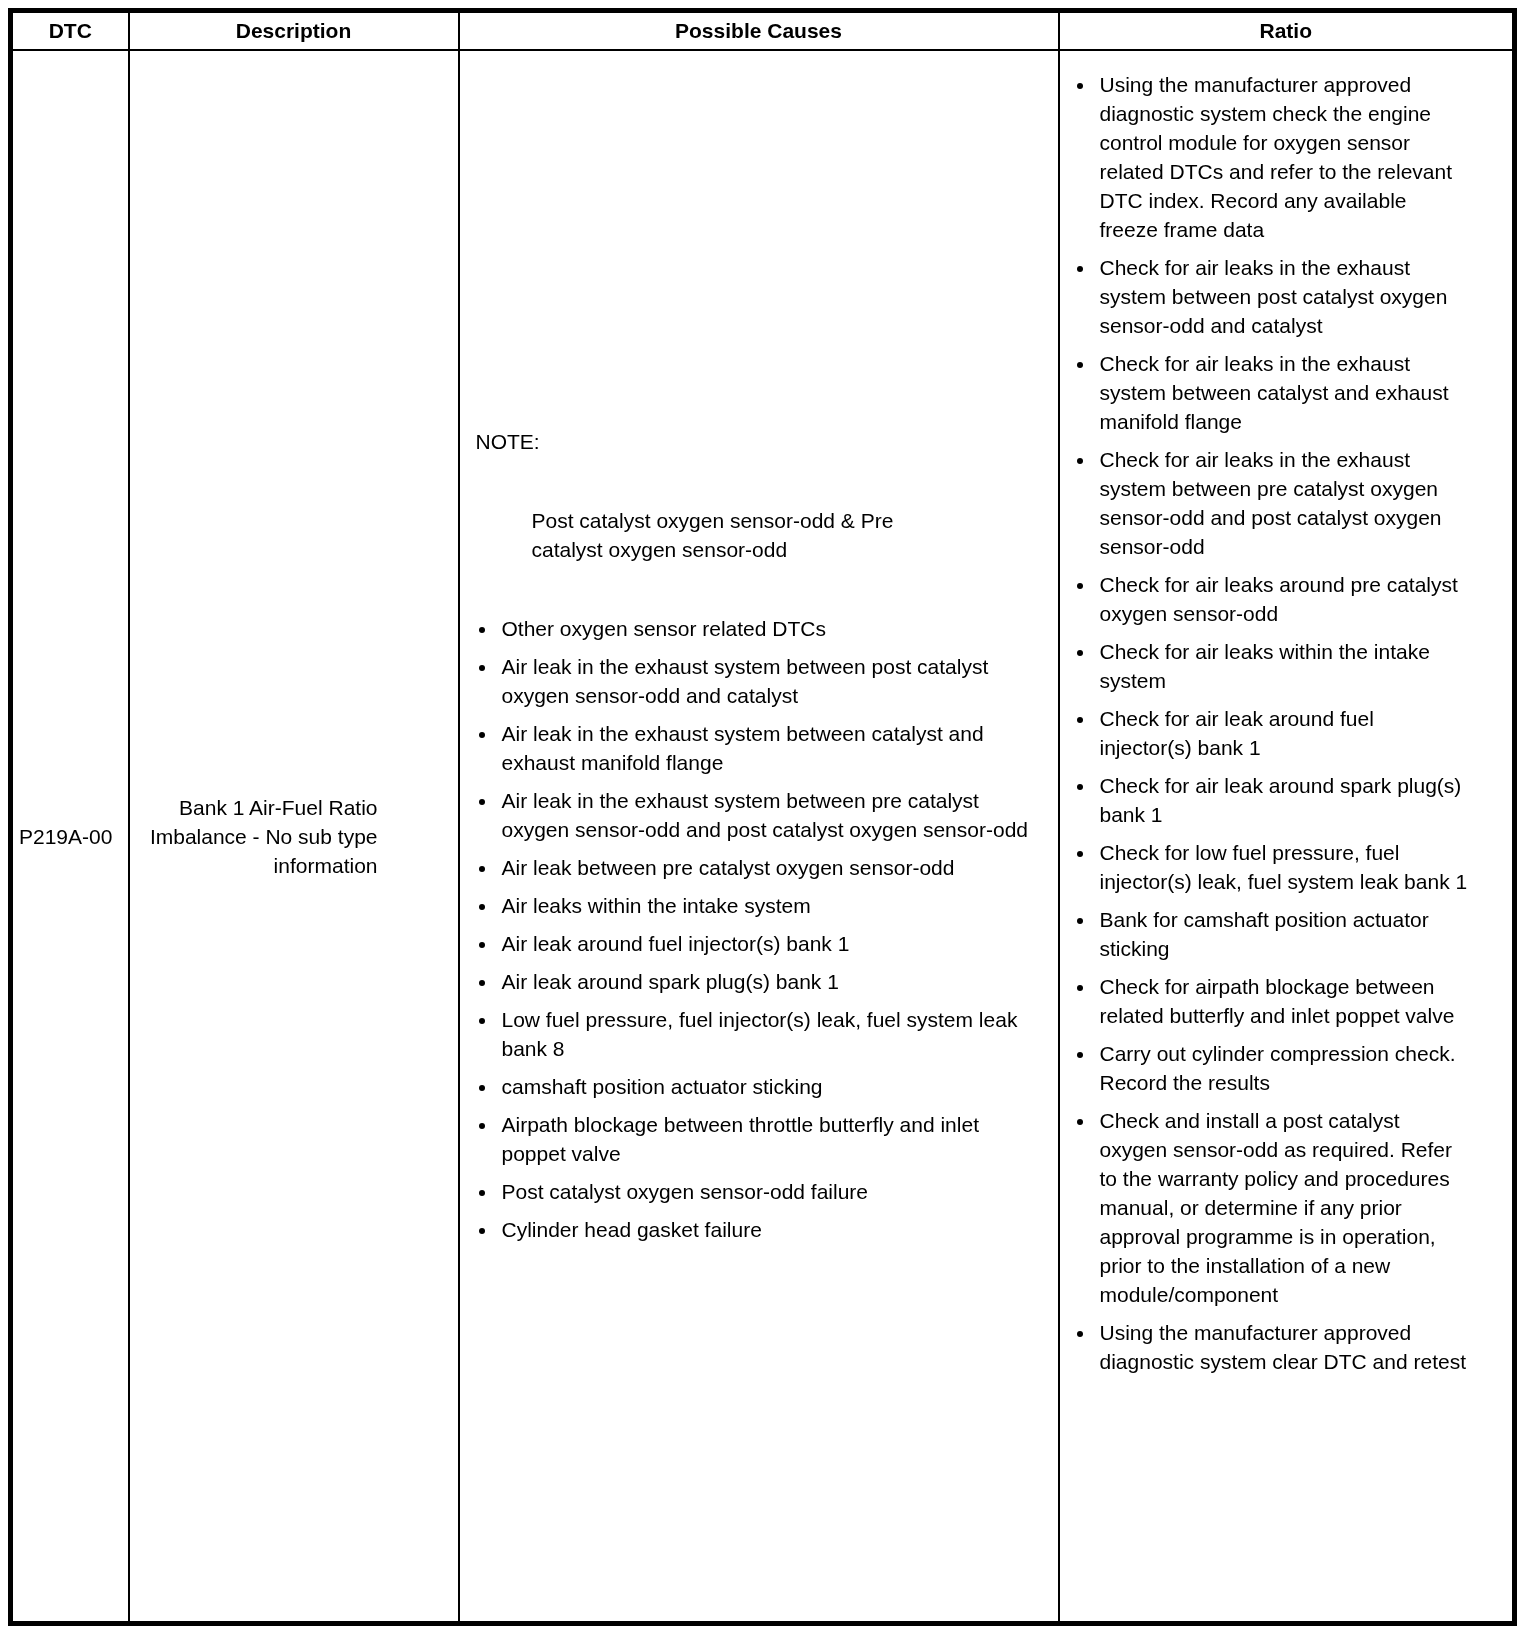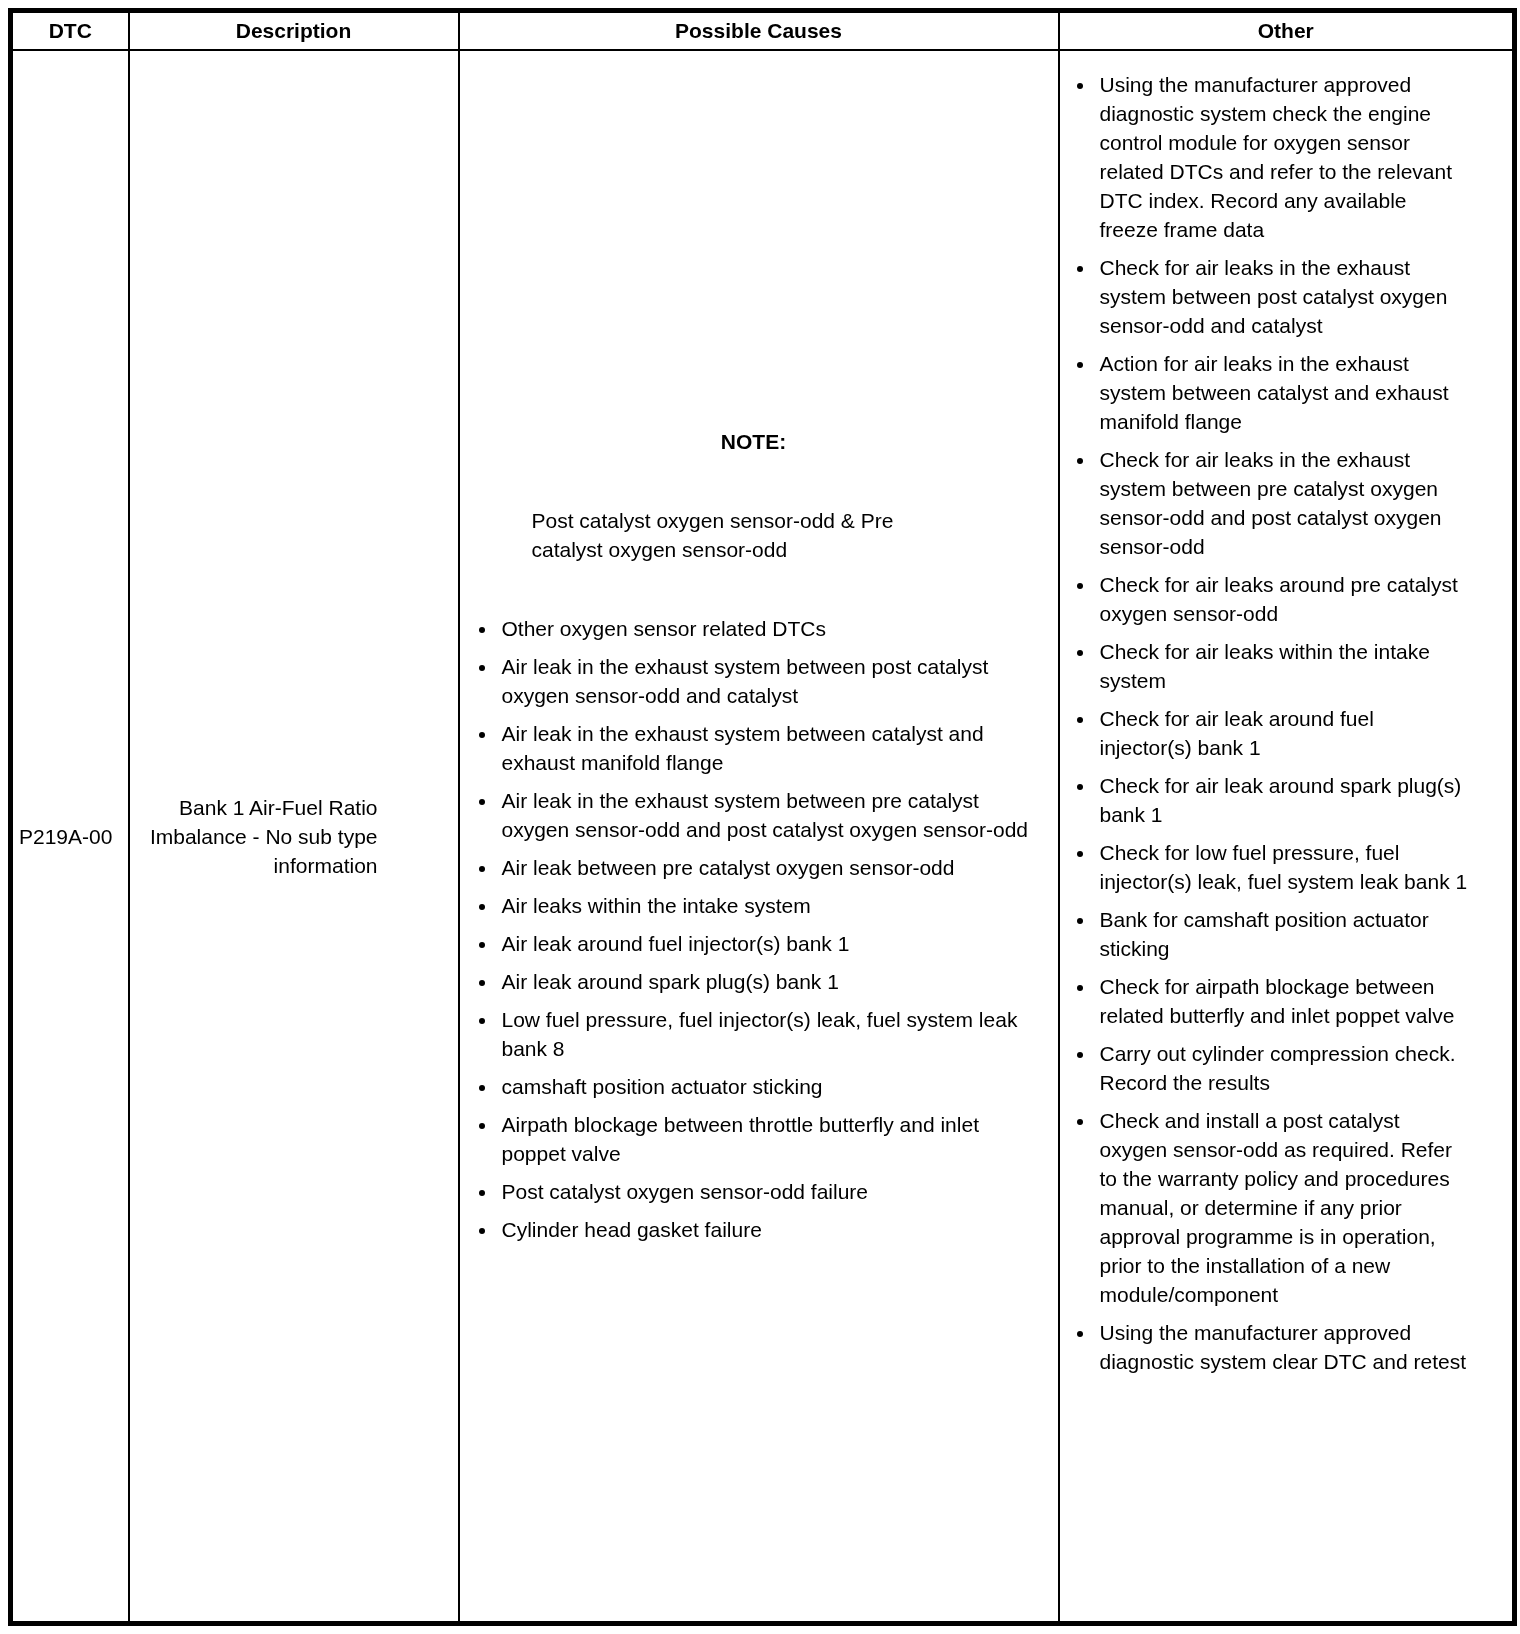--- a/index.html
+++ b/index.html
@@ -54,23 +54,22 @@
     vertical-align: middle;
     text-align: left;
     padding: 6px 18px 6px 8px;
   }
   td.action-cell {
     vertical-align: top;
     text-align: left;
     padding: 10px 14px 8px 8px;
   }
   .note-label {
-    font-weight: bold;
-    margin: 0 0 50px 0;
-    text-align: center;
+    font-weight: normal;
+    margin: 0 0 50px 8px;
   }
   .note-text {
     margin: 0 0 50px 64px;
     max-width: 430px;
   }
   ul.bullets {
     margin: 0;
     padding: 0 0 0 30px;
     list-style: disc outside;
   }
@@ -92,21 +91,21 @@
       <col style="width:118px">
       <col style="width:330px">
       <col style="width:600px">
       <col style="width:456px">
     </colgroup>
     <thead>
       <tr>
         <th class="col-header">DTC</th>
         <th class="col-header">Description</th>
         <th class="col-header">Possible Causes</th>
-        <th class="col-header">Other</th>
+        <th class="col-header">Ratio</th>
       </tr>
     </thead>
     <tbody>
       <tr>
         <td class="dtc-cell">
           <span>P219A-00</span>
         </td>
         <td class="desc-cell">
           <span>Bank 1 Air-Fuel Ratio Imbalance - No sub type information</span>
         </td>
@@ -126,21 +125,21 @@
               <li>camshaft position actuator sticking</li>
               <li>Airpath blockage between throttle butterfly and inlet poppet valve</li>
               <li>Post catalyst oxygen sensor-odd failure</li>
               <li>Cylinder head gasket failure</li>
             </ul>
         </td>
         <td class="action-cell">
           <ul class="bullets">
               <li>Using the manufacturer approved diagnostic system check the engine control module for oxygen sensor related DTCs and refer to the relevant DTC index. Record any available freeze frame data</li>
               <li>Check for air leaks in the exhaust system between post catalyst oxygen sensor-odd and catalyst</li>
-              <li>Action for air leaks in the exhaust system between catalyst and exhaust manifold flange</li>
+              <li>Check for air leaks in the exhaust system between catalyst and exhaust manifold flange</li>
               <li>Check for air leaks in the exhaust system between pre catalyst oxygen sensor-odd and post catalyst oxygen sensor-odd</li>
               <li>Check for air leaks around pre catalyst oxygen sensor-odd</li>
               <li>Check for air leaks within the intake system</li>
               <li>Check for air leak around fuel injector(s) bank 1</li>
               <li>Check for air leak around spark plug(s) bank 1</li>
               <li>Check for low fuel pressure, fuel injector(s) leak, fuel system leak bank 1</li>
               <li>Bank for camshaft position actuator sticking</li>
               <li>Check for airpath blockage between related butterfly and inlet poppet valve</li>
               <li>Carry out cylinder compression check. Record the results</li>
               <li>Check and install a post catalyst oxygen sensor-odd as required. Refer to the warranty policy and procedures manual, or determine if any prior approval programme is in operation, prior to the installation of a new module/component</li>

